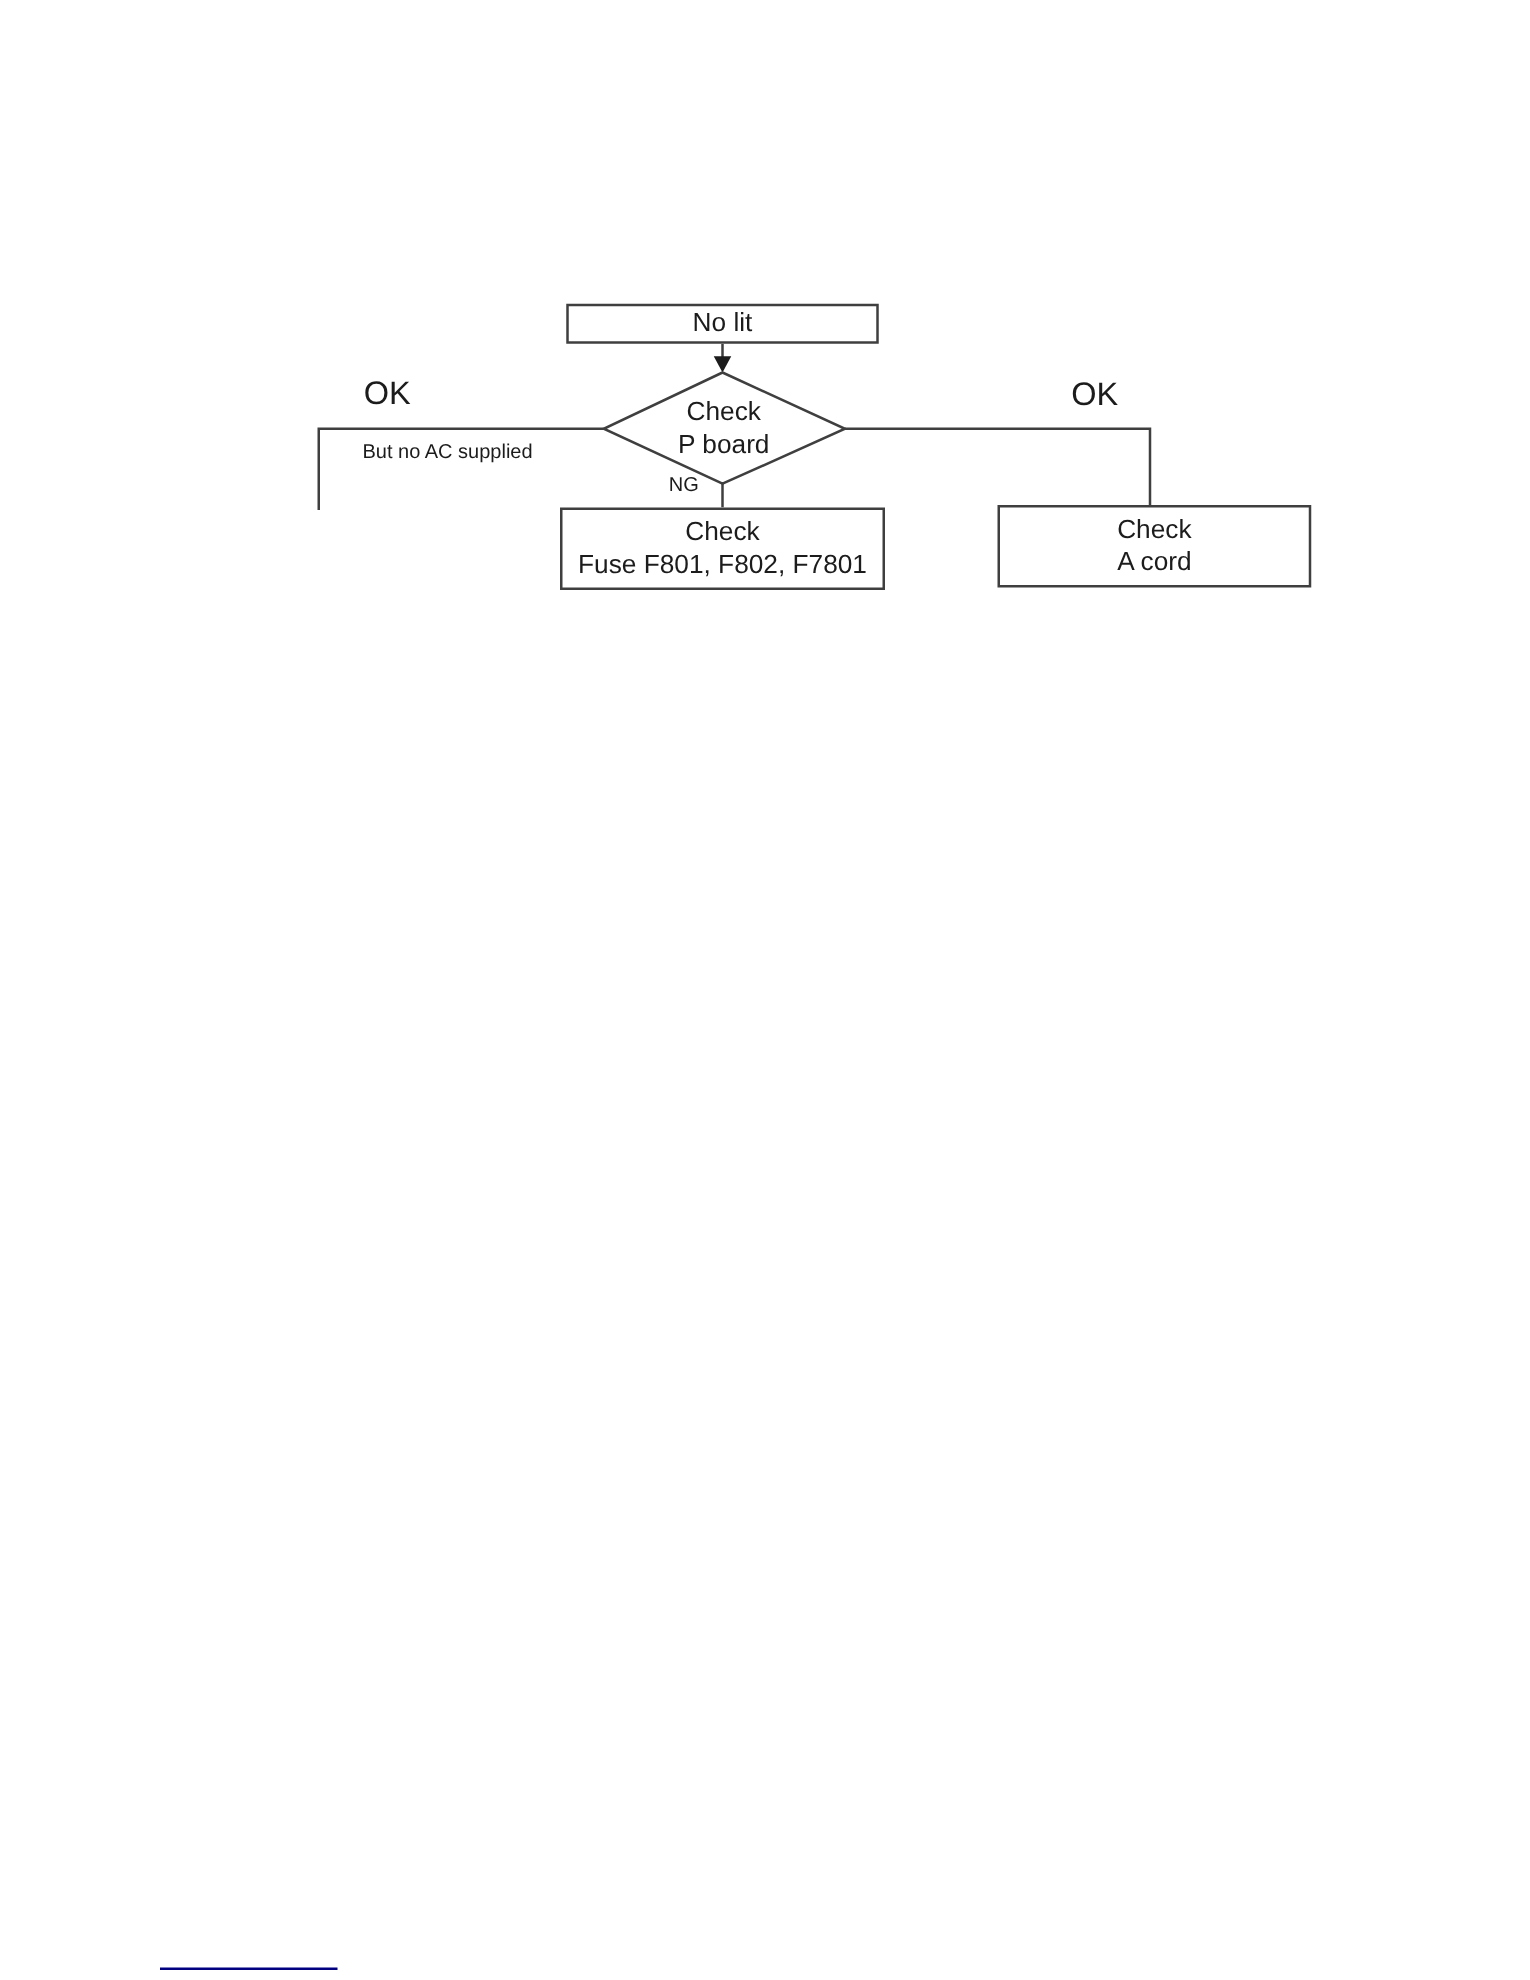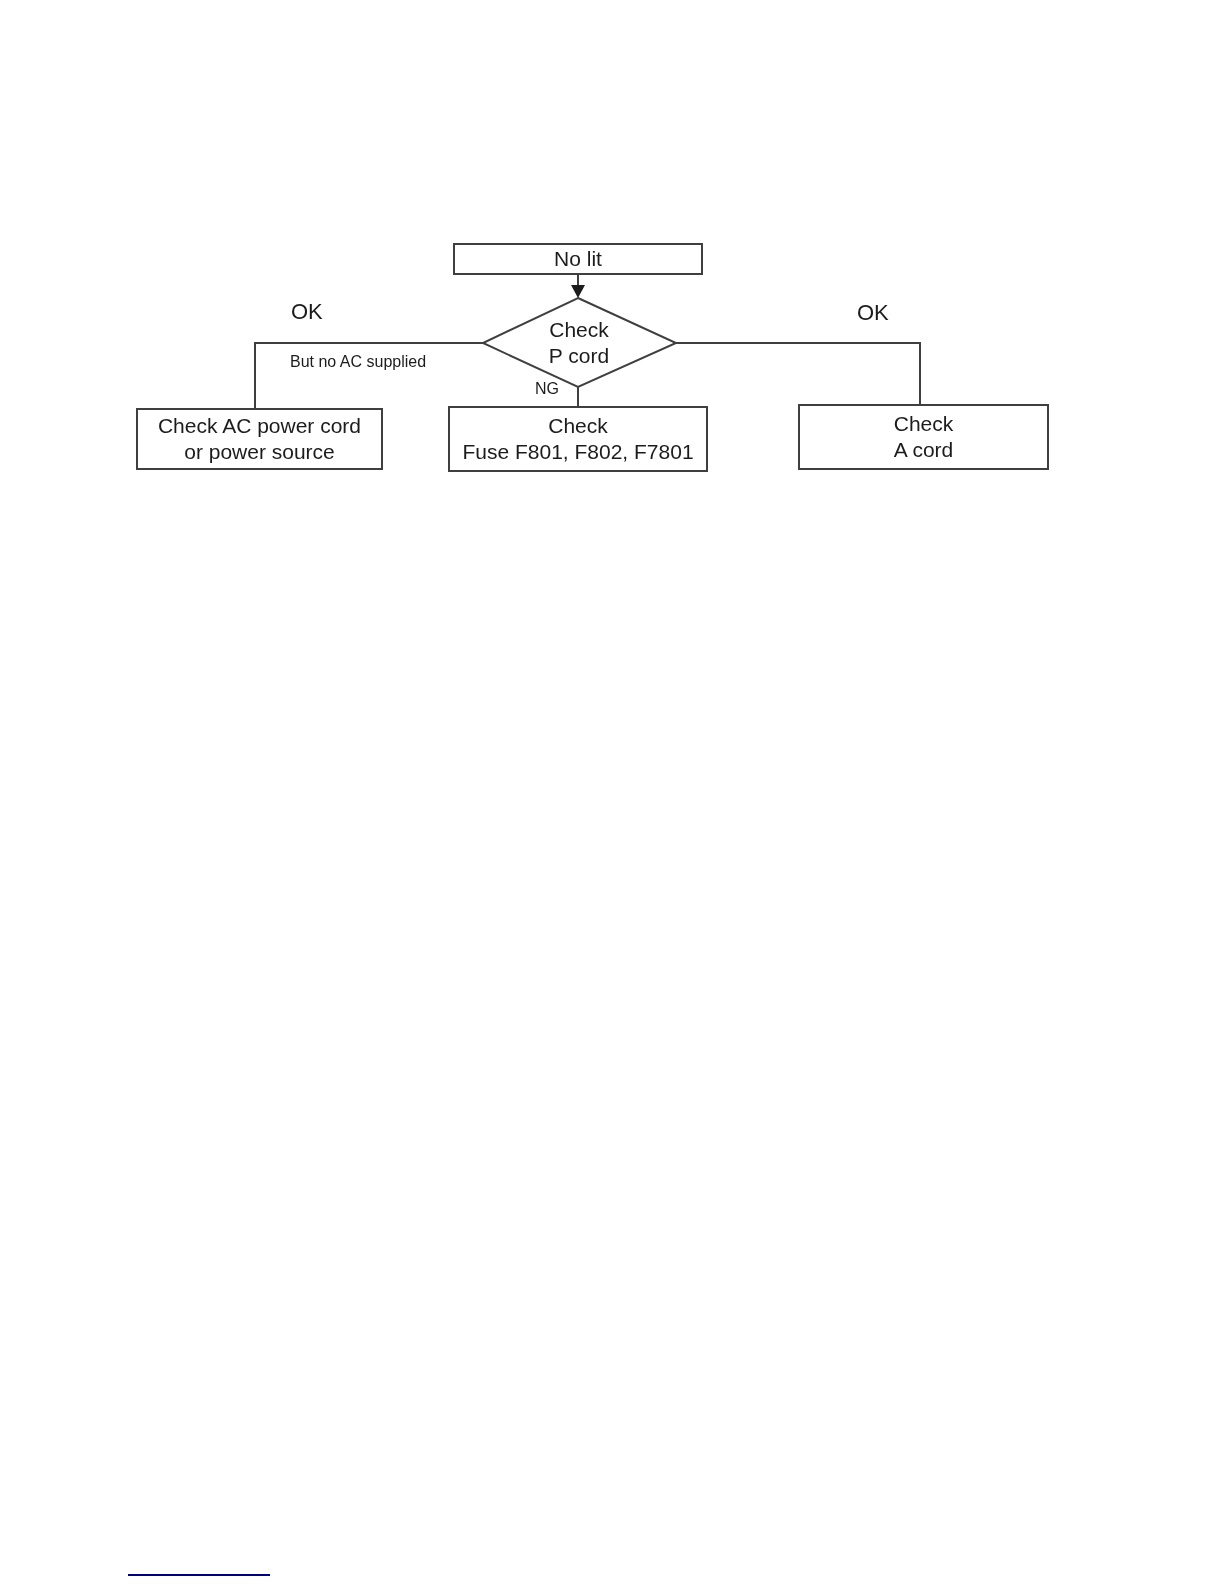--- a/index.html
+++ b/index.html
@@ -33,21 +33,21 @@
   }
   .diamond-label {
     position: absolute;
     text-align: center;
     font-size: 21px;
     line-height: 1.22;
     color: #1c1c1c;
   }
   .edge-label {
     position: absolute;
-    font-size: 22px;
+    font-size: 26px;
     color: #1c1c1c;
     white-space: nowrap;
   }
   .footer-underline {
     position: absolute;
     left: 128px;
     top: 1574px;
     width: 142px;
     height: 2px;
     background: #000080;
@@ -71,32 +71,28 @@
 
     <polygon points="578,298 676,343 578,387 483,343" fill="#ffffff" stroke="#3f3f3f" stroke-width="2"></polygon>
   </svg>
 
   <div class="node-box" style="left:453px; top:243px; width:250px; height:32px;">
     <span>No lit</span>
   </div>
 
   <div class="diamond-label" style="left:481px; top:317px; width:196px;">
     <div>Check</div>
-    <div>P cord</div>
+    <div>P board</div>
   </div>
 
   <div class="edge-label" style="left:291px; top:299px;">OK</div>
   <div class="edge-label" style="left:290px; top:353px; font-size:16px;">But no AC supplied</div>
   <div class="edge-label" style="left:535px; top:380px; font-size:16px;">NG</div>
   <div class="edge-label" style="left:857px; top:300px;">OK</div>
 
-  <div class="node-box" style="left:136px; top:408px; width:247px; height:62px;">
-    <div>Check AC power cord</div>
-    <div>or power source</div>
-  </div>
 
   <div class="node-box" style="left:448px; top:406px; width:260px; height:66px;">
     <div>Check</div>
     <div>Fuse F801, F802, F7801</div>
   </div>
 
   <div class="node-box" style="left:798px; top:404px; width:251px; height:66px;">
     <div>Check</div>
     <div>A cord</div>
   </div>

